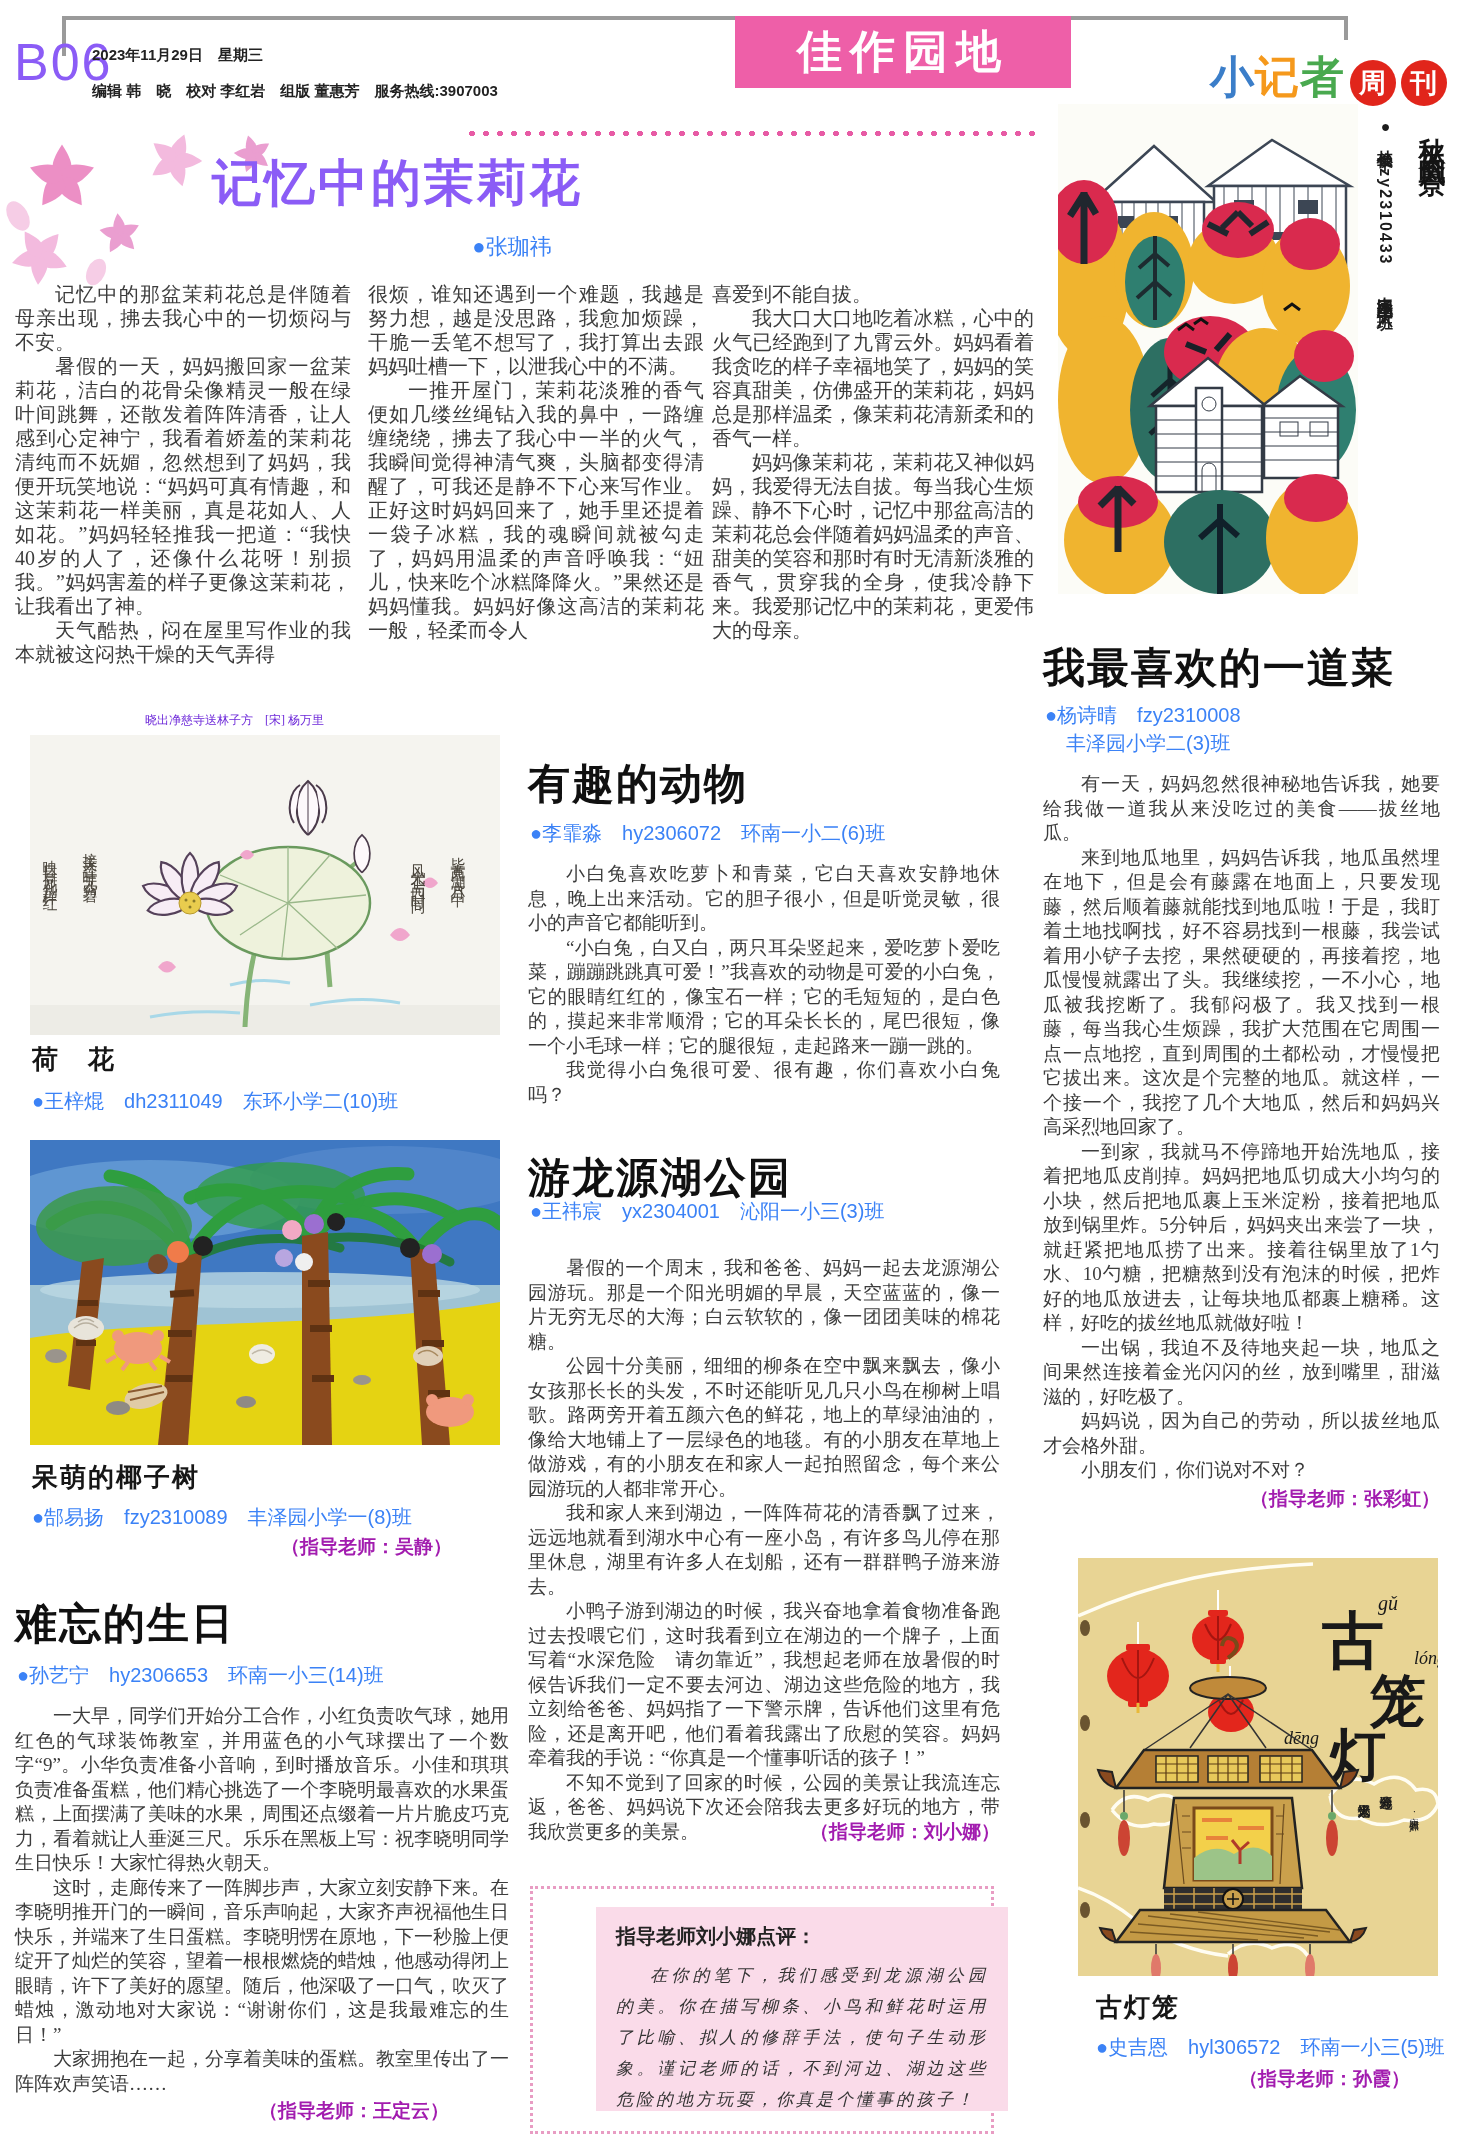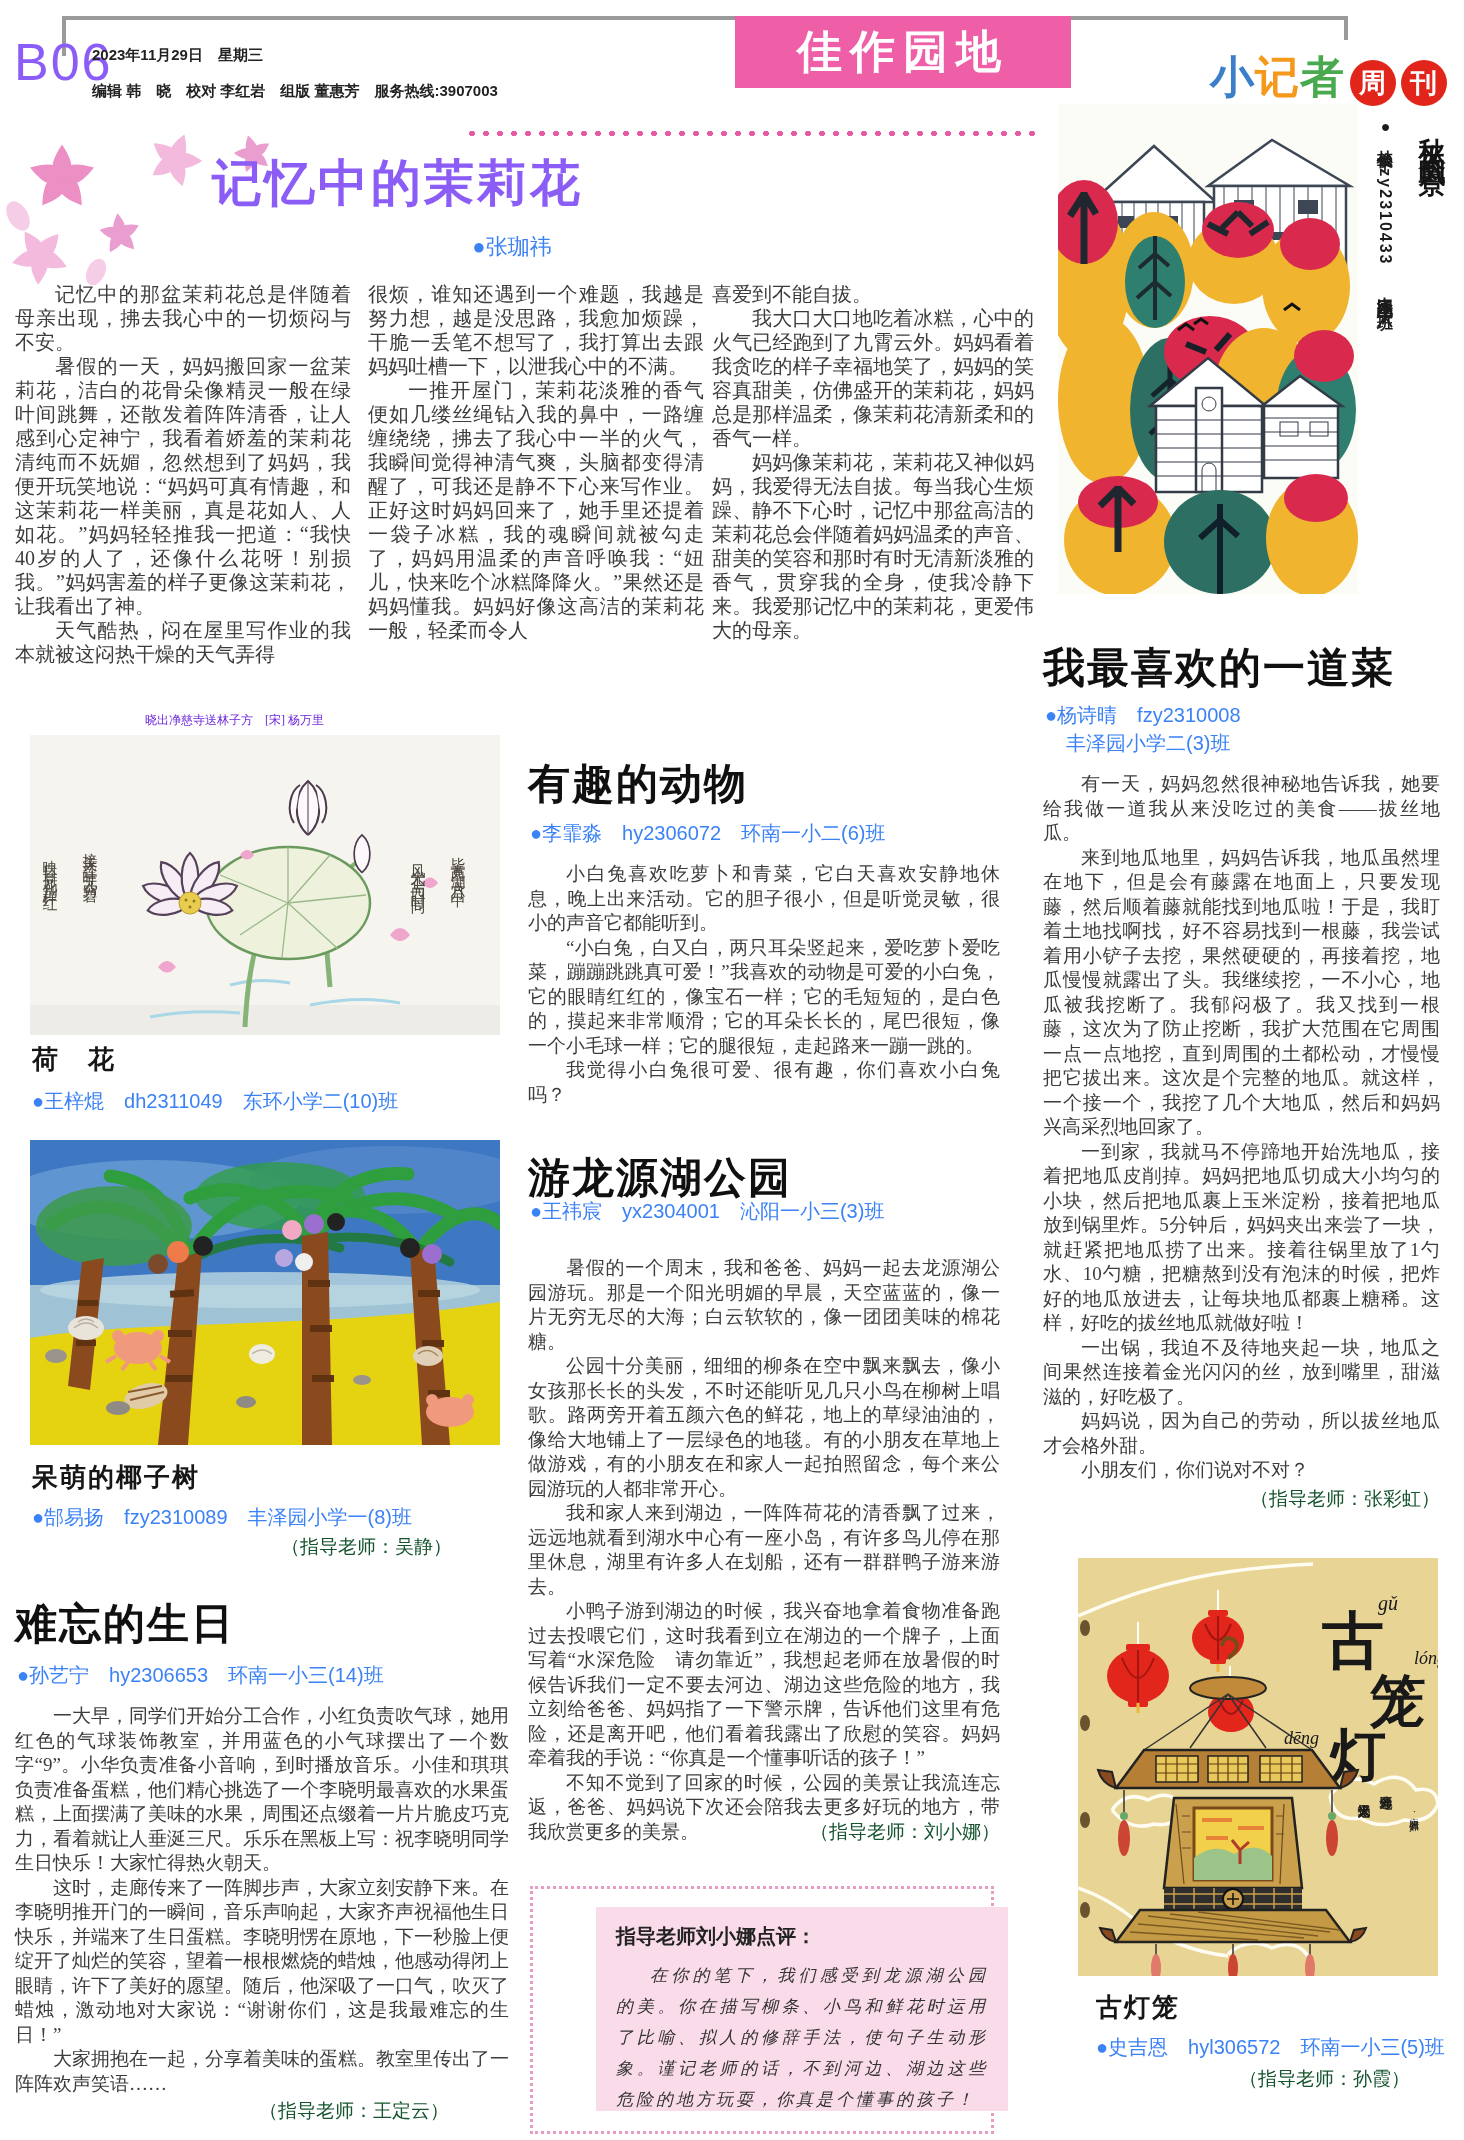--- a/index.html
+++ b/index.html
@@ -13,21 +13,21 @@
   .banner{background:#ee5fa8;color:#fff;display:flex;align-items:center;justify-content:center;
           font-weight:900;font-size:45px;letter-spacing:8px;}
   .logo{font-weight:900;font-size:44px;letter-spacing:1px;}
   .logo .c1{color:#3b7ec9}.logo .c2{color:#f5991c}.logo .c3{color:#49a94f}
   .seal{display:inline-flex;align-items:center;justify-content:center;width:46px;height:46px;
         border-radius:50%;background:#e1251b;color:#fff;font-size:27px;font-weight:900;margin-left:5px;}
   
   .h-main{font-weight:900;color:#8b5cf6;font-size:50px;letter-spacing:3px;text-align:left;}
   .h-sub{font-weight:900;color:#101010;font-size:42px;letter-spacing:2px;}
   .credit{font-weight:400;font-size:20px;color:#3b82f6;}
-  .teacher{font-weight:400;font-size:19px;color:#14532d;text-align:right;}
+  .teacher{font-weight:700;font-size:19px;color:#a21caf;text-align:right;}
   .pullup{margin-top:-24.5px;}
   
   .body{font-family:"Liberation Serif",serif;color:#3c3c3c;text-align:justify;}
   .body p{margin:0;text-indent:2em;}
   .body p.noind{text-indent:0;}
   .b20{font-size:20px;line-height:24px;}
   .b19{font-size:19px;line-height:24.5px;}
   .dots{background-image:radial-gradient(circle 3px,#e75ba5 98%,transparent 100%);
         background-size:14px 7px;background-repeat:repeat-x;height:7px;}
   .vert{writing-mode:vertical-rl;}
@@ -195,21 +195,21 @@
     <path d="M120,226 l8,-6 8,6 M136,220 l7,-5 7,5 M226,206 l8,-6 8,6" stroke="#111" stroke-width="3" fill="none"></path>
   </svg>
   <div class="abs vert" style="left:1414px;top:116px;height:260px;font-size:27px;font-weight:700;letter-spacing:8px;color:#141414">秋天的风景</div>
   <div class="abs vert" style="left:1374px;top:118px;height:470px;font-size:16px;font-weight:700;color:#1c1c1c;letter-spacing:2px">●林俊宇　fzy2310433　丰泽园小学二（六）班</div>
 
   <div class="abs h-sub" style="left:1043px;top:640px;width:400px">我最喜欢的一道菜</div>
   <div class="abs credit" style="left:1045px;top:702px">●杨诗晴　fzy2310008</div>
   <div class="abs credit" style="left:1066px;top:730px">丰泽园小学二(3)班</div>
   <div class="abs body b19" style="left:1043px;top:772px;width:397px">
     <p>有一天，妈妈忽然很神秘地告诉我，她要给我做一道我从来没吃过的美食——拔丝地瓜。</p>
-    <p>来到地瓜地里，妈妈告诉我，地瓜虽然埋在地下，但是会有藤露在地面上，只要发现藤，然后顺着藤就能找到地瓜啦！于是，我盯着土地找啊找，好不容易找到一根藤，我尝试着用小铲子去挖，果然硬硬的，再接着挖，地瓜慢慢就露出了头。我继续挖，一不小心，地瓜被我挖断了。我郁闷极了。我又找到一根藤，这次为了防止挖断，我扩大范围在它周围一点一点地挖，直到周围的土都松动，才慢慢把它拔出来。这次是个完整的地瓜。就这样，一个接一个，我挖了几个大地瓜，然后和妈妈兴高采烈地回家了。</p>
+    <p>来到地瓜地里，妈妈告诉我，地瓜虽然埋在地下，但是会有藤露在地面上，只要发现藤，然后顺着藤就能找到地瓜啦！于是，我盯着土地找啊找，好不容易找到一根藤，我尝试着用小铲子去挖，果然硬硬的，再接着挖，地瓜慢慢就露出了头。我继续挖，一不小心，地瓜被我挖断了。我郁闷极了。我又找到一根藤，每当我心生烦躁，我扩大范围在它周围一点一点地挖，直到周围的土都松动，才慢慢把它拔出来。这次是个完整的地瓜。就这样，一个接一个，我挖了几个大地瓜，然后和妈妈兴高采烈地回家了。</p>
     <p>一到家，我就马不停蹄地开始洗地瓜，接着把地瓜皮削掉。妈妈把地瓜切成大小均匀的小块，然后把地瓜裹上玉米淀粉，接着把地瓜放到锅里炸。5分钟后，妈妈夹出来尝了一块，就赶紧把地瓜捞了出来。接着往锅里放了1勺水、10勺糖，把糖熬到没有泡沫的时候，把炸好的地瓜放进去，让每块地瓜都裹上糖稀。这样，好吃的拔丝地瓜就做好啦！</p>
     <p>一出锅，我迫不及待地夹起一块，地瓜之间果然连接着金光闪闪的丝，放到嘴里，甜滋滋的，好吃极了。</p>
     <p>妈妈说，因为自己的劳动，所以拔丝地瓜才会格外甜。</p>
     <p>小朋友们，你们说对不对？</p>
   </div>
   <div class="abs teacher" style="left:1043px;top:1486px;width:397px">（指导老师：张彩虹）</div>
 
   <svg class="abs" style="left:30px;top:735px" width="470" height="300" viewBox="0 0 470 300">
     <rect width="470" height="300" fill="#f5f4ef"></rect>
     <rect y="270" width="470" height="30" fill="#edecE6"></rect>

